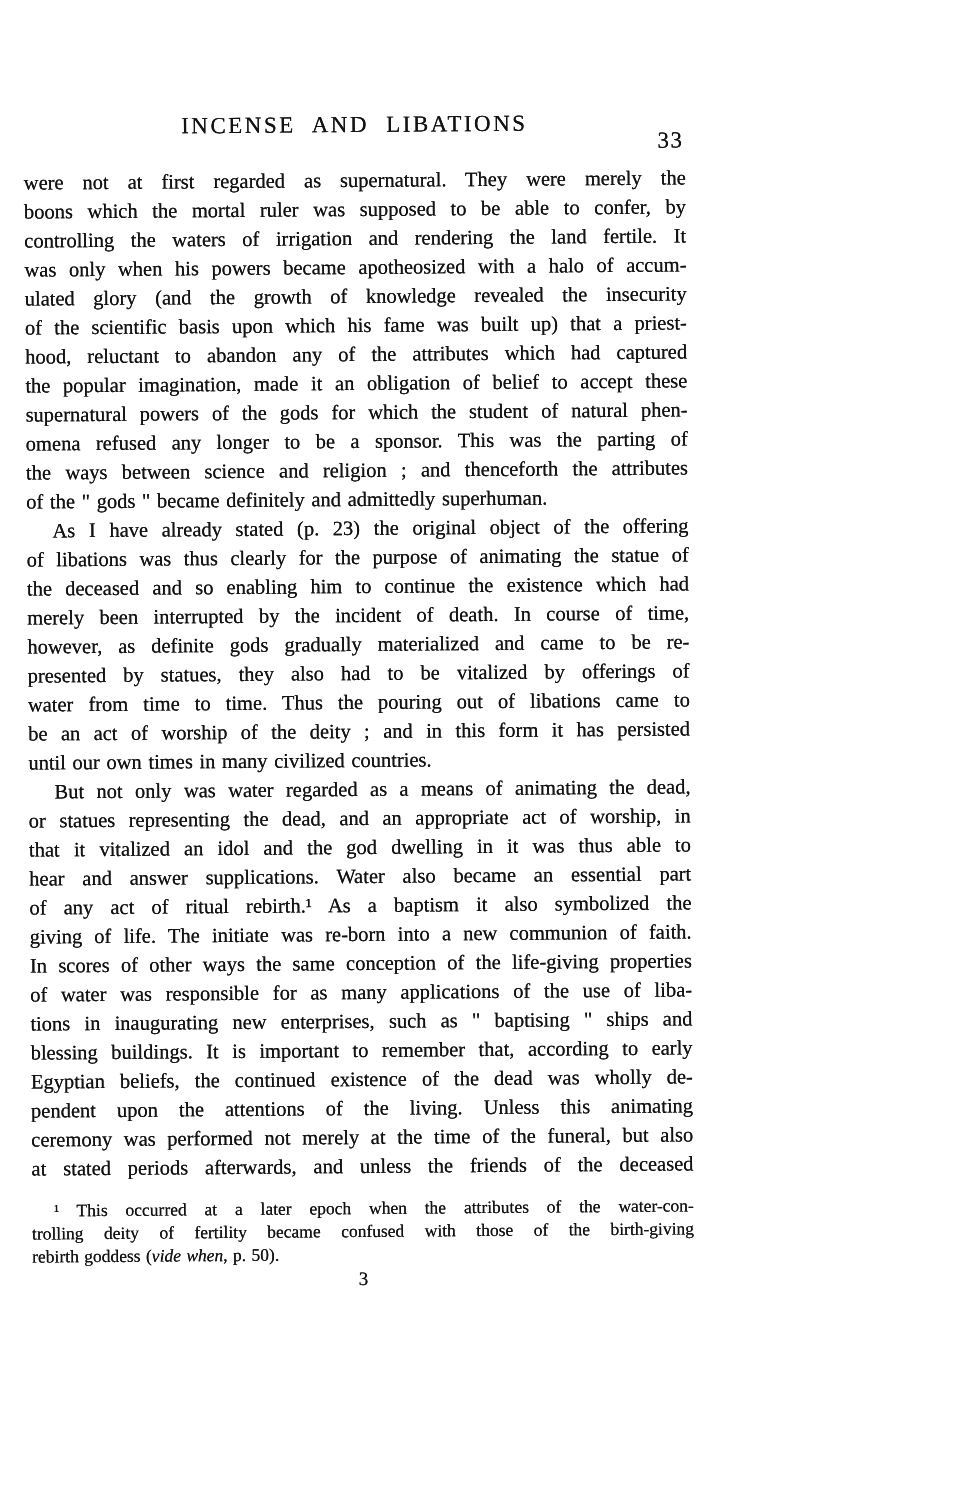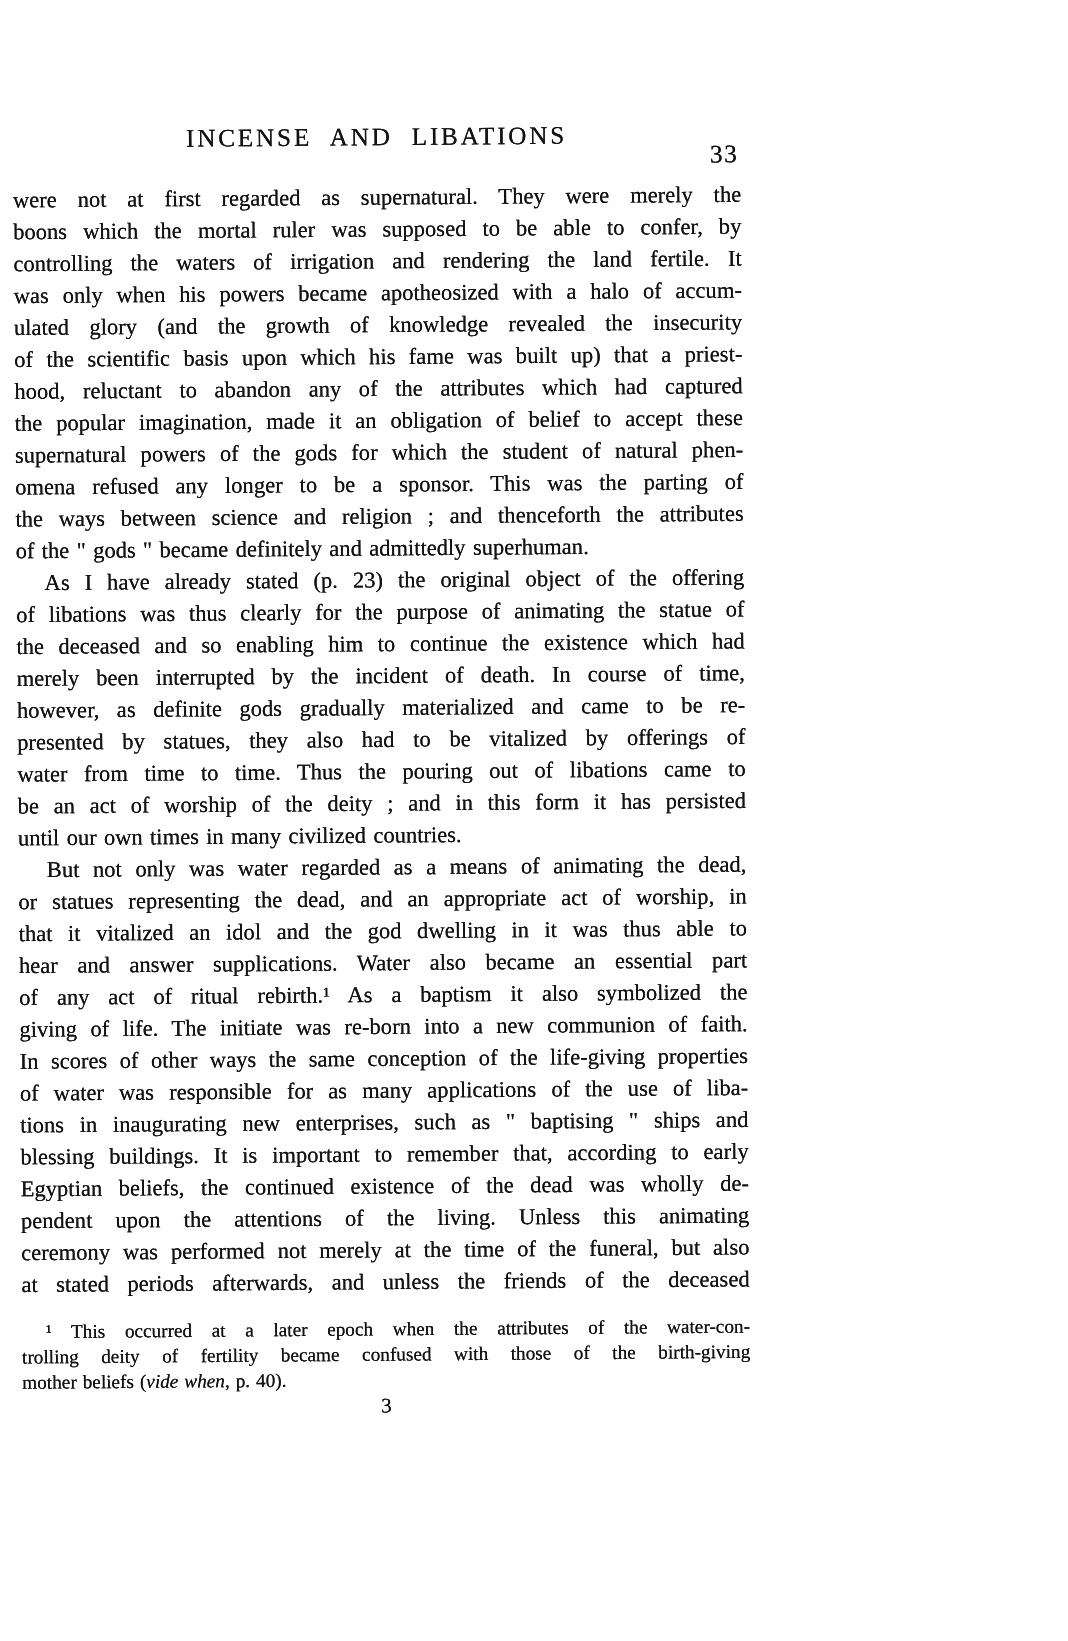--- a/index.html
+++ b/index.html
@@ -1,20 +1,20 @@
 <!DOCTYPE html>
 <html style="--paper: #ffffff; --ink: #131313;"><head>
 <meta charset="utf-8">
 <style>
   :root { --paper:#ffffff; --ink:#131313; }
   * { margin:0; padding:0; box-sizing:border-box; }
   html,body { background:var(--paper); }
   body { width:971px; height:1492px; position:relative; overflow:hidden;
          font-family:"Liberation Serif","DejaVu Serif",serif; color:var(--ink); }
-  .page { position:absolute; inset:0; background:var(--paper); }
+  .page { position:absolute; inset:0; background:var(--paper);margin-left:12px; }
   
   .sheet { position:absolute; left:14px; top:112px; width:662px;
            transform:rotate(-0.45deg); transform-origin:50% 30%;
            text-shadow:0 0 0.35px currentColor; }
   .header { position:relative; height:30px; margin-bottom:24px; font-size:23px; }
   .running-title { position:absolute; left:0; right:0; text-align:center;
                    letter-spacing:2.5px; word-spacing:9px; }
   .page-number { position:absolute; right:2px; top:18px; letter-spacing:1.5px; }
   .bodytext { font-size:20.5px; line-height:29px; word-spacing:1.5px; }
   .line { text-align:justify; text-align-last:justify; white-space:normal; }
@@ -74,18 +74,18 @@
           <div class="line"><span>Egyptian beliefs, the continued existence of the dead was wholly de-</span></div>
           <div class="line"><span>pendent upon the attentions of the living.  Unless this animating</span></div>
           <div class="line"><span>ceremony was performed not merely at the time of the funeral, but also</span></div>
           <div class="line"><span>at stated periods afterwards, and unless the friends of the deceased</span></div>
         </div>
       </div>
     <div class="footnote bodytext" id="footnote-container">
         <div>
           <div class="line first"><span>¹ This occurred at a later epoch when the attributes of the water-con-</span></div>
           <div class="line"><span>trolling deity of fertility became confused with those of the birth-giving</span></div>
-          <div class="line flush"><span>mother beliefs (</span><i>vide when</i><span>, p. 40).</span></div>
+          <div class="line flush"><span>rebirth goddess (</span><i>vide when</i><span>, p. 50).</span></div>
         </div>
       </div>
     <div class="signature">3</div>
   </div>
 </div>
 
 </body></html>

